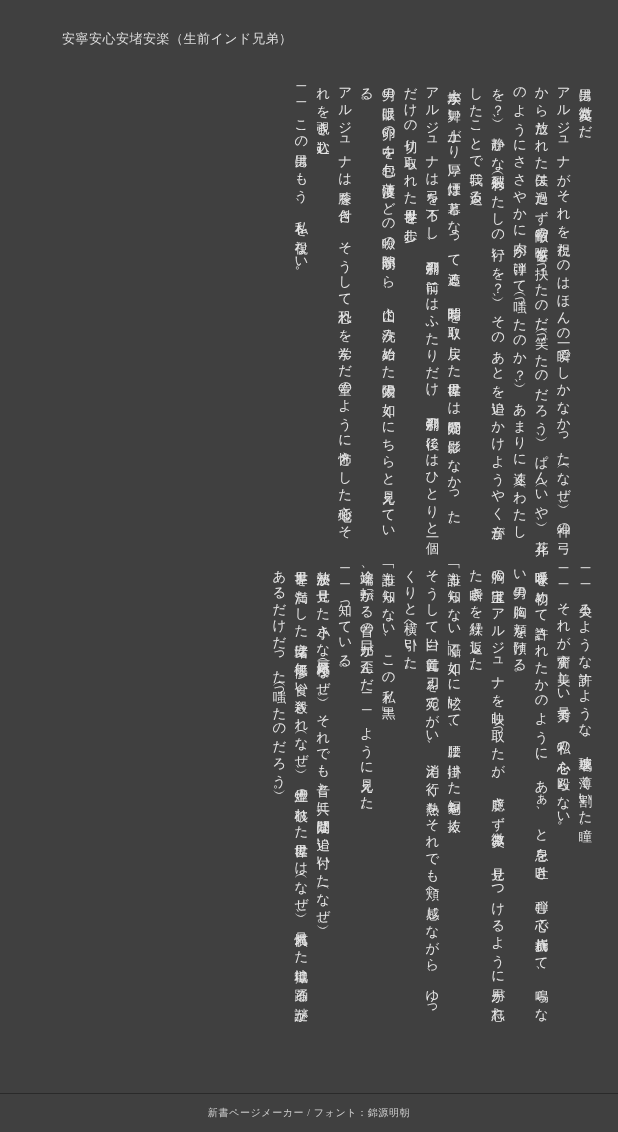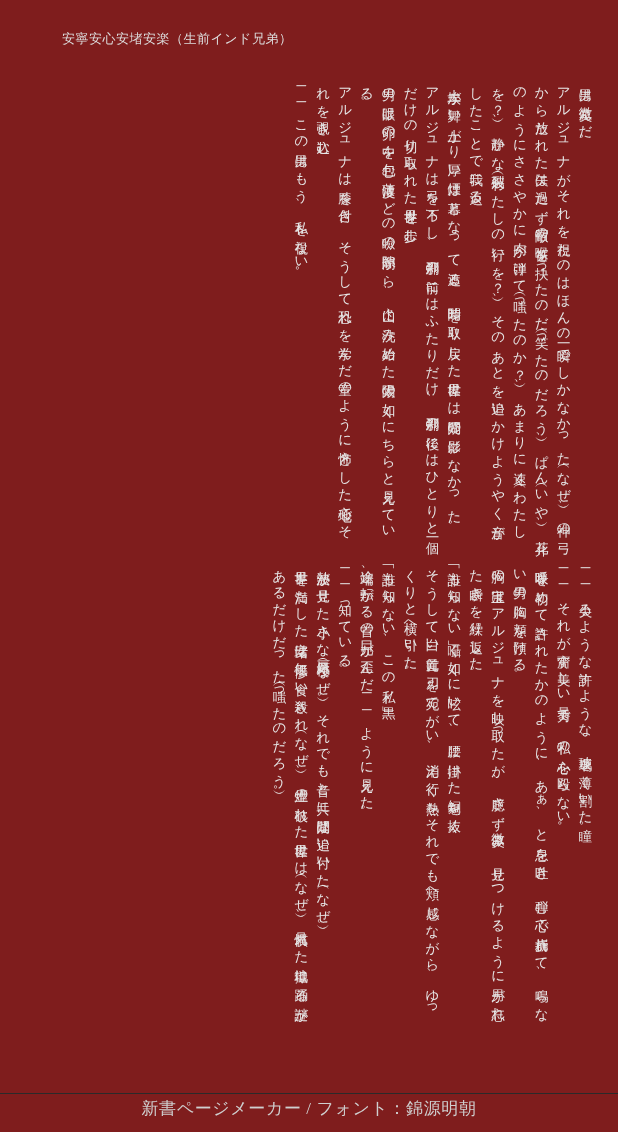--- a/index.html
+++ b/index.html
@@ -12,21 +12,21 @@
     height: 1132px;
     overflow: hidden;
     font-family: "Liberation Serif", "DejaVu Serif", serif;
     color: #e8e8e8;
   }
 
   .page {
     position: relative;
     width: 618px;
     height: 1132px;
-    background: #7f1d1d;
+    background: #404040;
   }
 
   
   .title {
     position: absolute;
     top: 30px;
     left: 62px;
     font-size: 13px;
     letter-spacing: 0.5px;
     color: #dddddd;
@@ -79,21 +79,21 @@
     bottom: 38px;
     height: 1px;
     background: #2a2a2a;
   }
   .footer {
     position: absolute;
     bottom: 12px;
     left: 0;
     width: 100%;
     text-align: center;
-    font-size: 17px;
+    font-size: 10px;
     color: #cfcfcf;
     letter-spacing: 0.6px;
     font-family: "Liberation Serif", "DejaVu Serif", serif;
   }
 </style>
 </head>
 <body>
 
 <div class="page">
 

